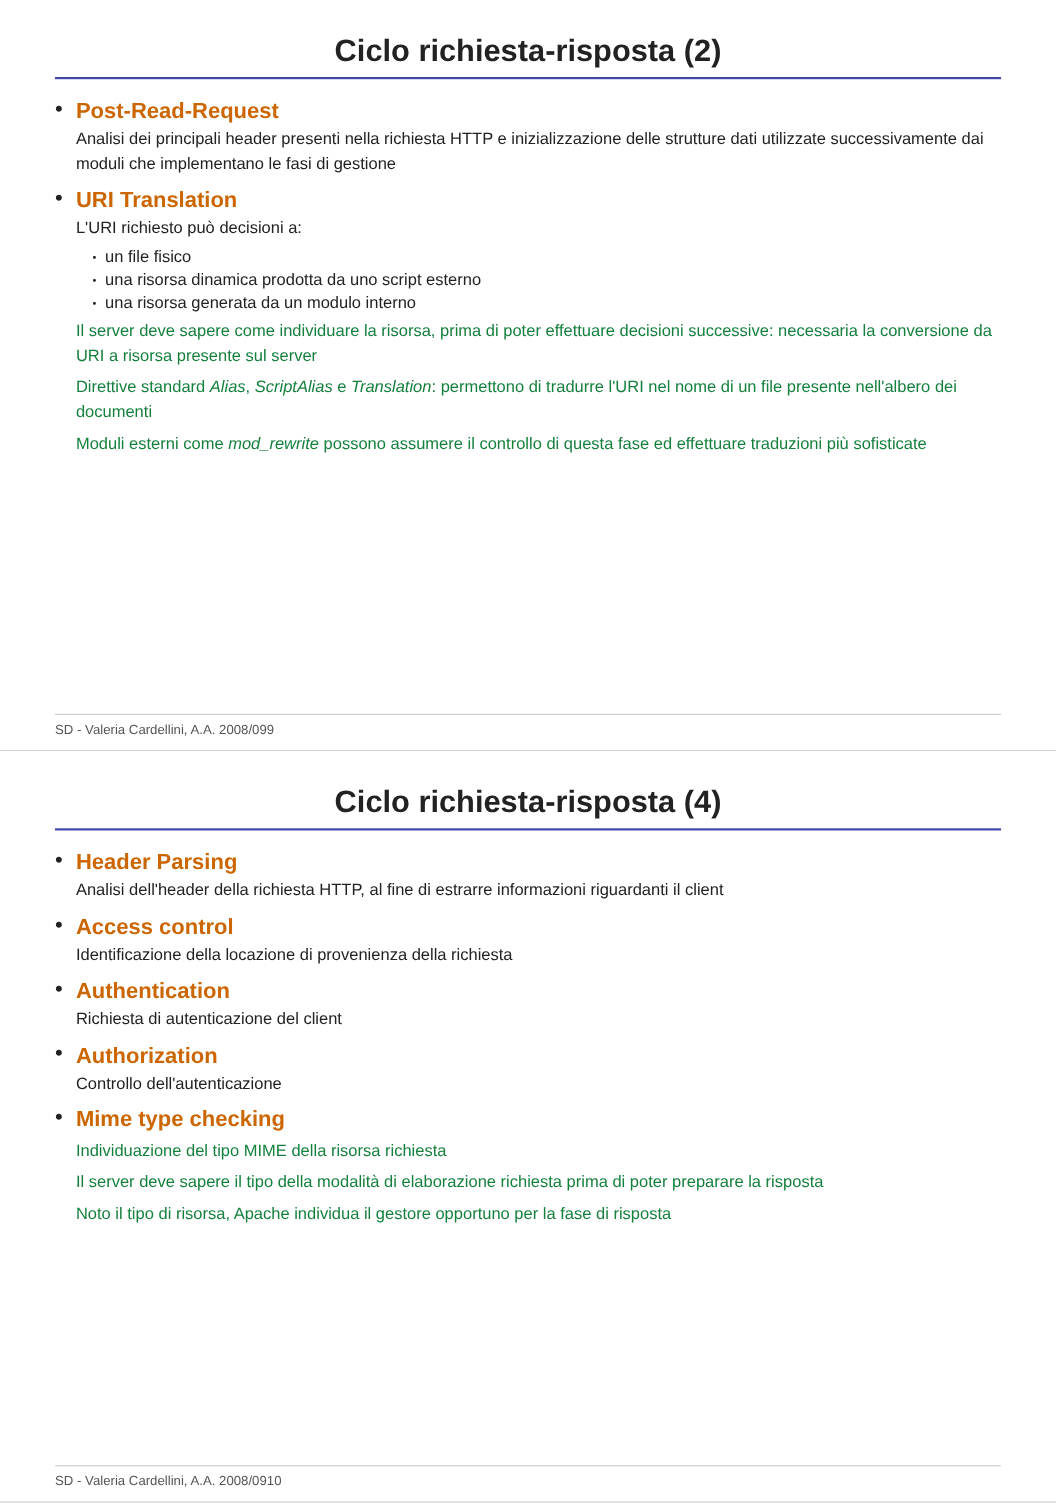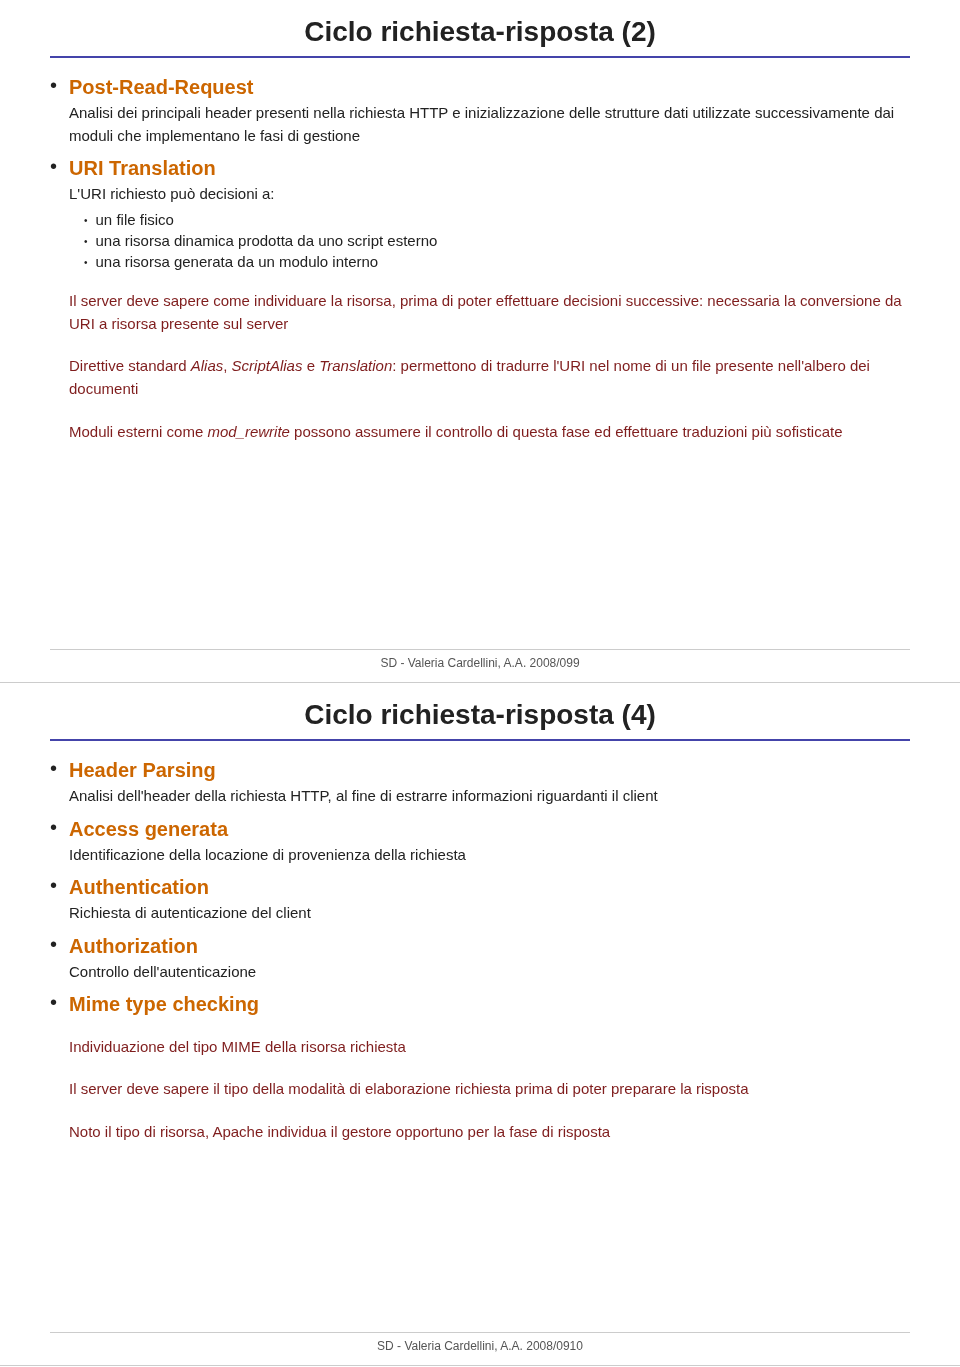--- a/index.html
+++ b/index.html
@@ -10,21 +10,21 @@
 
     body {
       font-family: Arial, sans-serif;
       background: #ffffff;
       width: 960px;
     }
 
     .slide {
       width: 960px;
       min-height: 683px;
-      padding: 16px 50px 20px 50px;
+      padding: 30px 50px 20px 50px;
       background: #ffffff;
       position: relative;
       border-bottom: 1px solid #cccccc;
     }
 
     .slide-title {
       text-align: center;
       font-size: 28px;
       font-weight: bold;
       color: #222222;
@@ -90,33 +90,33 @@
 
     .sub-bullet-dot {
       margin-right: 8px;
       font-size: 10px;
       margin-top: 4px;
       flex-shrink: 0;
     }
 
     .block-text {
       font-size: 15px;
-      color: #7f1d1d;
+      color: #15803d;
       line-height: 1.55;
-      margin-top: 19px;
+      margin-top: 5px;
       padding-left: 0;
     }
 
     .footer {
       position: absolute;
       bottom: 12px;
       left: 50px;
       right: 50px;
       display: flex;
-      justify-content: center;
+      justify-content: flex-start;
       font-size: 12px;
       color: #555555;
       border-top: 1px solid #cccccc;
       padding-top: 6px;
     }
 
     em {
       font-style: italic;
     }
   </style>
@@ -184,21 +184,21 @@
       <span class="bullet-dot">•</span>
       <div class="bullet-content">
         <span class="bullet-label-orange">Header Parsing</span>
         <p class="body-text">Analisi dell'header della richiesta HTTP, al fine di estrarre informazioni riguardanti il client</p>
       </div>
     </li>
 
     <li class="bullet-item">
       <span class="bullet-dot">•</span>
       <div class="bullet-content">
-        <span class="bullet-label-orange">Access generata</span>
+        <span class="bullet-label-orange">Access control</span>
         <p class="body-text">Identificazione della locazione di provenienza della richiesta</p>
       </div>
     </li>
 
     <li class="bullet-item">
       <span class="bullet-dot">•</span>
       <div class="bullet-content">
         <span class="bullet-label-orange">Authentication</span>
         <p class="body-text">Richiesta di autenticazione del client</p>
       </div>

